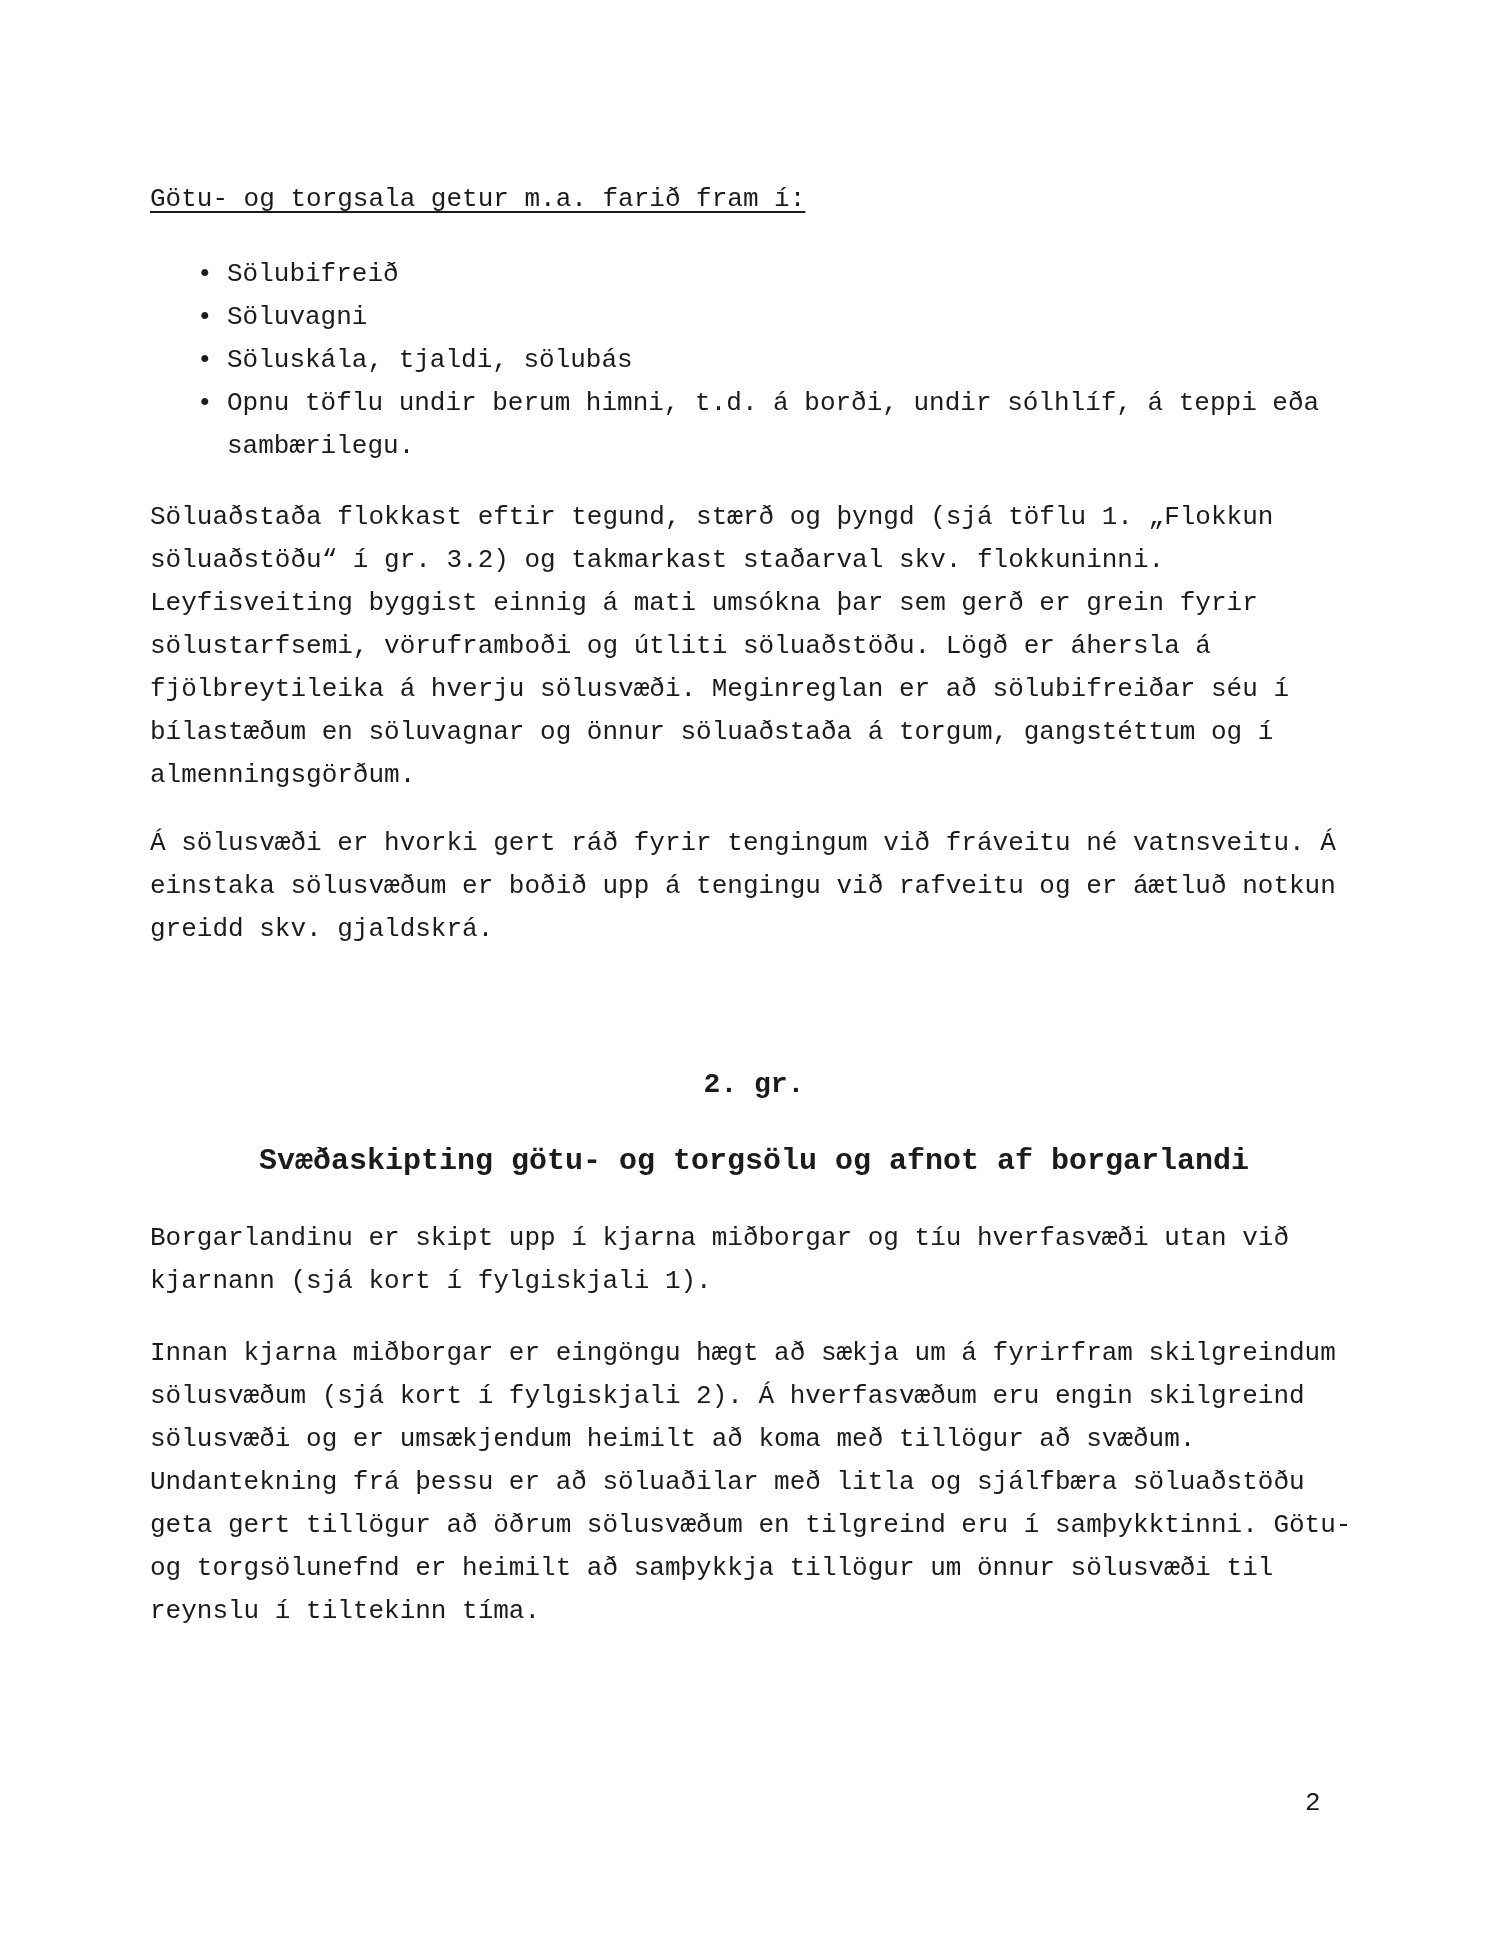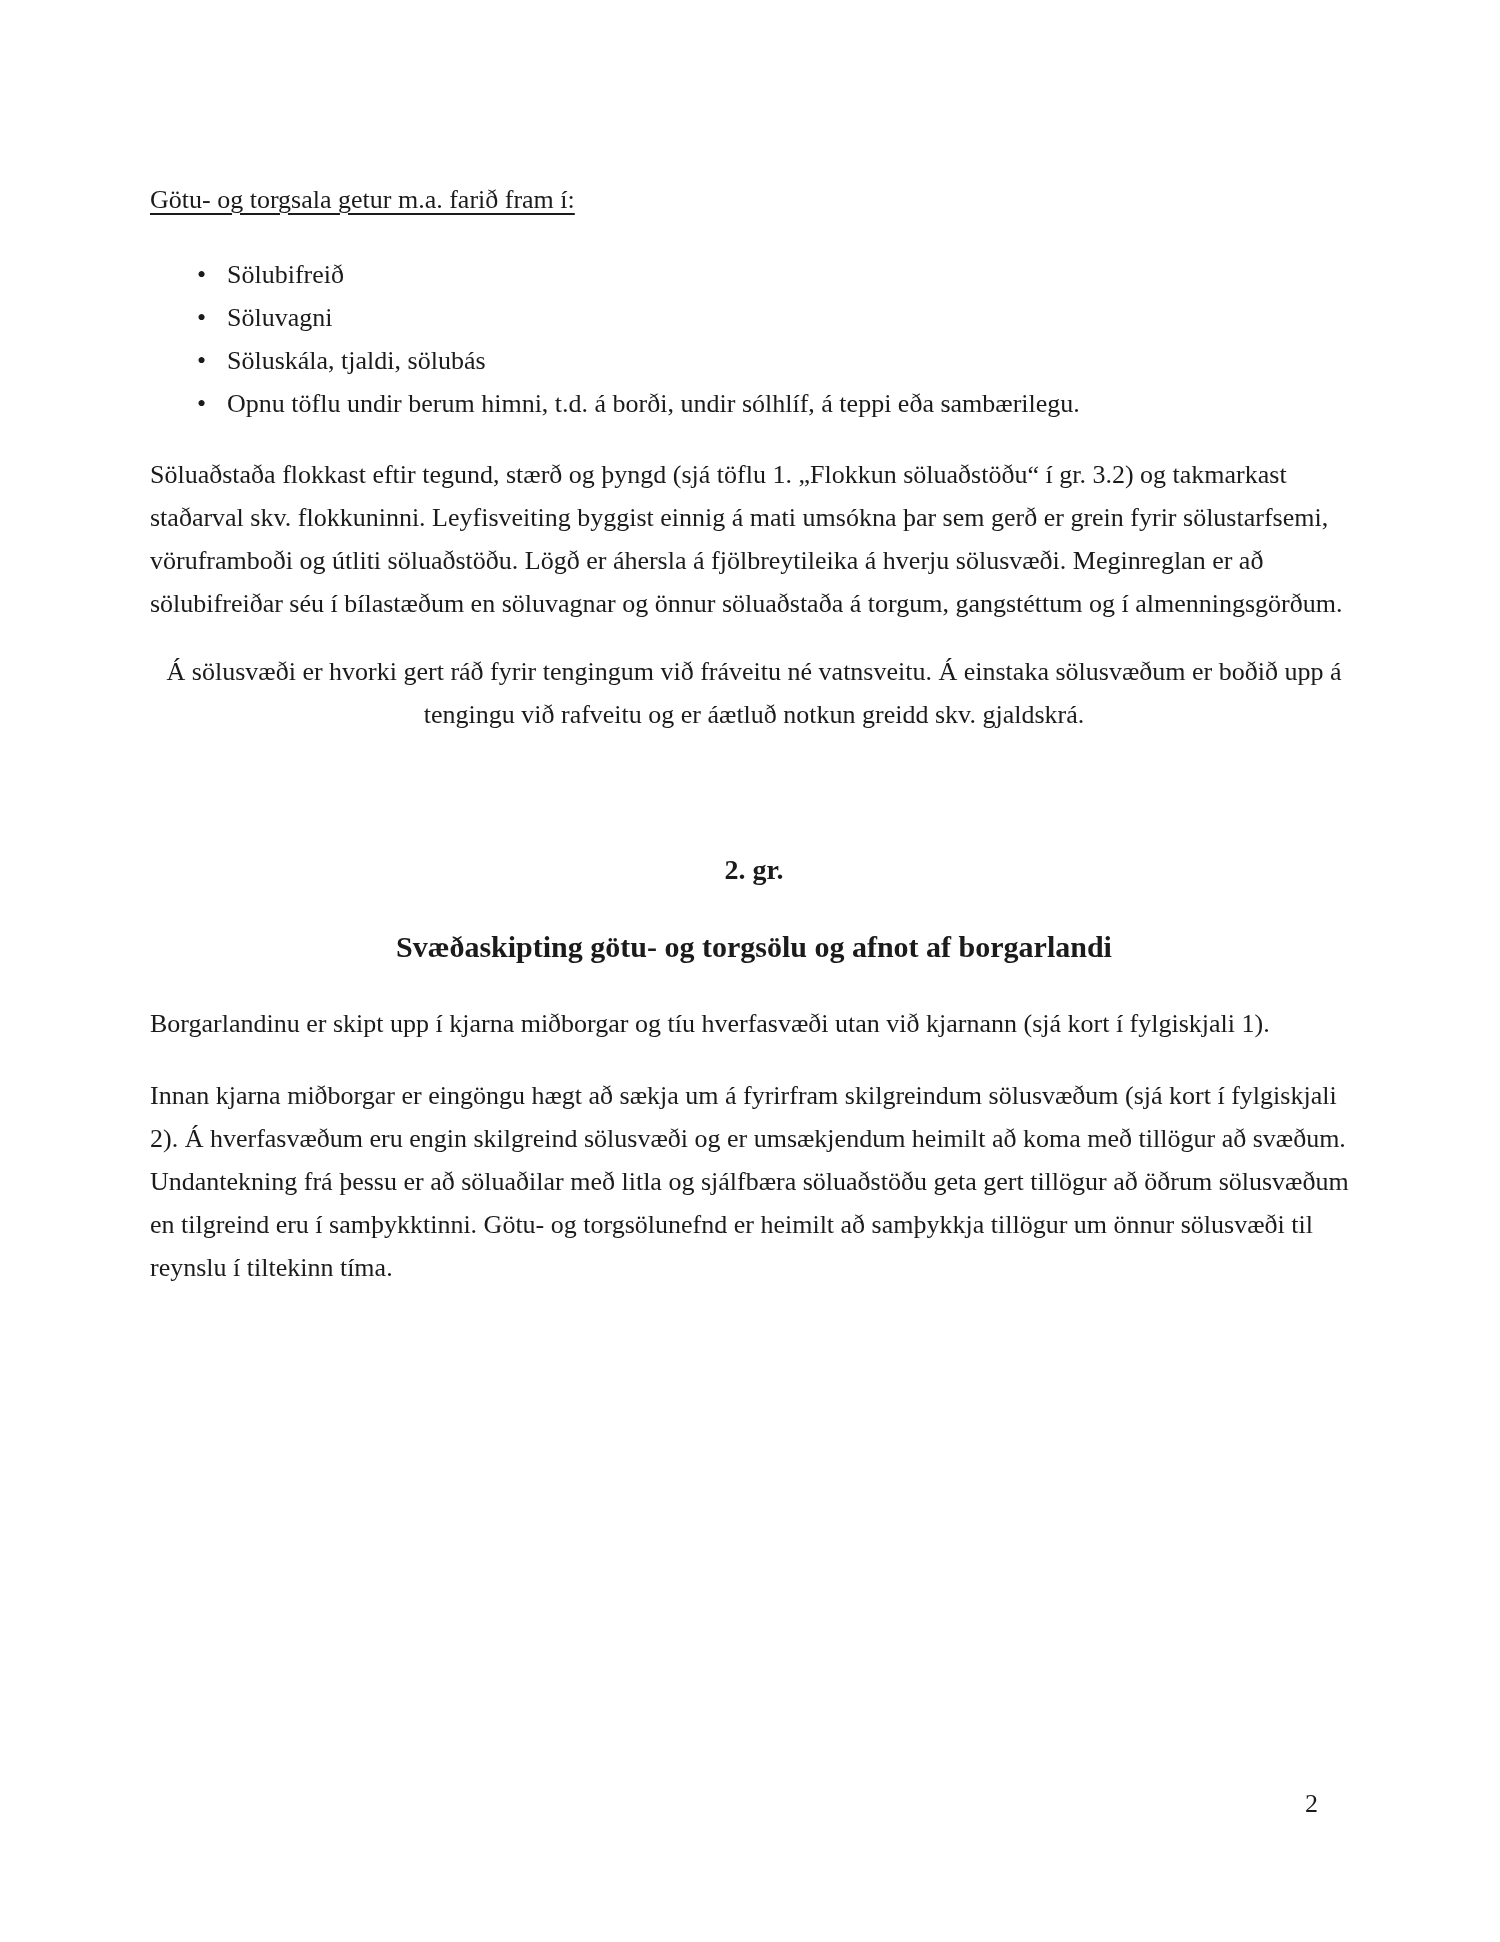--- a/index.html
+++ b/index.html
@@ -5,21 +5,21 @@
   html, body {
     margin: 0;
     padding: 0;
     background: #ffffff;
   }
   .page {
     position: relative;
     width: 1500px;
     height: 1942px;
     background: #ffffff;
-    font-family: Liberation Serif, serif;
+    font-family: Liberation Mono, monospace;
     font-size: 26px;
     line-height: 43px;
     color: #1b1b1b;
     overflow: hidden;
     box-sizing: border-box;
   }
   .content {
     padding: 0 142px 0 150px;
   }
   p, ul, h2, h3 {
@@ -41,21 +41,21 @@
   .bullets li {
     position: relative;
     padding-left: 77px;
   }
   .bullets .marker {
     position: absolute;
     left: 47px;
     top: 0;
   }
   .body-para { margin-top: 28px; }
-  .para-utilities { margin-top: 25px; text-align: center; }
+  .para-utilities { margin-top: 25px; }
   .section-number {
     margin-top: 112px;
     font-size: 28px;
     font-weight: bold;
     text-align: center;
   }
   .section-title {
     margin-top: 34px;
     font-size: 30px;
     font-weight: bold;

